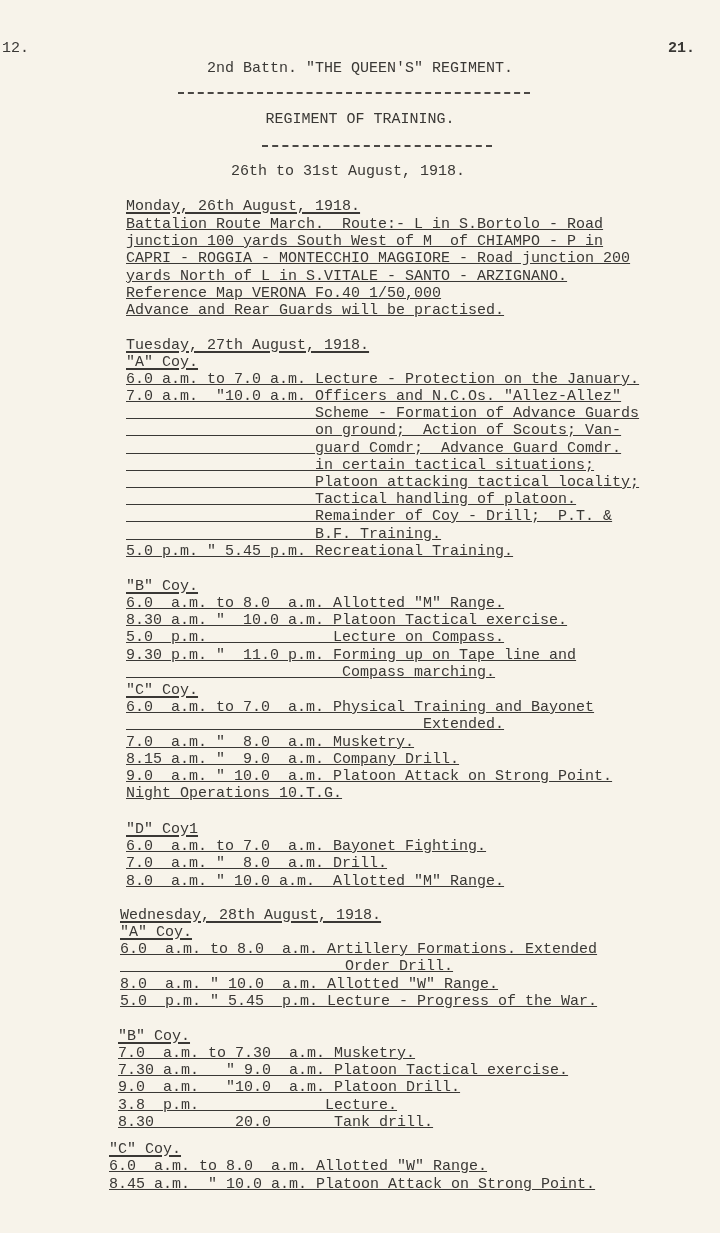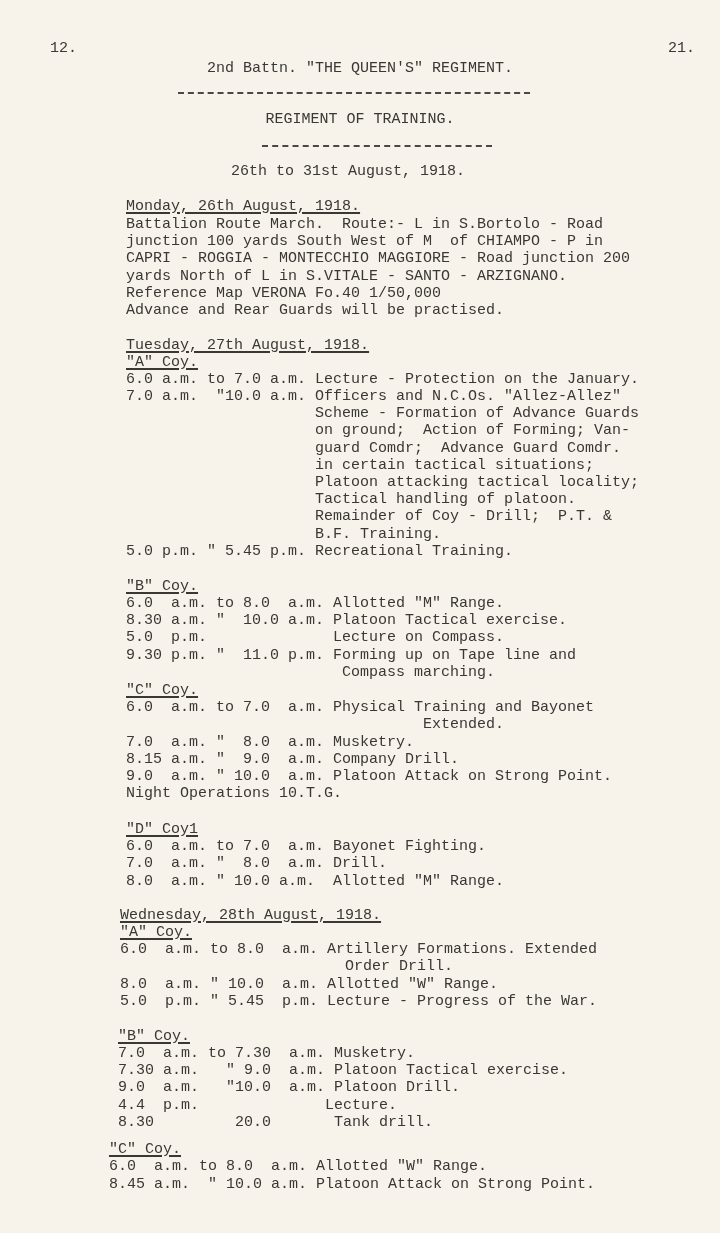--- a/index.html
+++ b/index.html
@@ -4,25 +4,25 @@
 <style>
   html, body { margin: 0; padding: 0; }
   body {
     width: 720px; height: 1233px; overflow: hidden;
     background: #f7f3ea;
     font-family: "Liberation Mono", "DejaVu Sans Mono", monospace;
     color: #3a3835;
     position: relative;
   }
   .page-num { position: absolute; top: 40px; font-size: 15px; }
-  .pn-left { left: 2px; margin-left: 48px; }
-  .pn-right { left: 668px; }
+  .pn-left { left: 2px; }
+  .pn-right { left: 668px; font-weight: bold; }
   .title { position: absolute; left: 0; width: 720px; text-align: center; font-size: 15px; }
   .rule { position: absolute; height: 0; border-top: 2px dashed #4a4744; }
-  .ln { position: absolute; left: 126px; font-size: 15px; white-space: pre; line-height: 17px; }
+  .ln { position: absolute; left: 126px; font-size: 15px; white-space: pre; line-height: 17px; text-decoration: underline; }
   .ul { text-decoration: underline; text-decoration-thickness: 1.5px; text-underline-offset: 2px; }
 </style>
 </head>
 <body>
 
 <div class="page-num pn-left">12.</div>
 <div class="page-num pn-right">21.</div>
 
 <div class="title" style="top:60px">2nd Battn. "THE QUEEN'S" REGIMENT.</div>
 <div class="rule" style="top:92px;left:178px;width:352px"></div>
@@ -36,21 +36,21 @@
 <div class="ln" style="top:250px">CAPRI - ROGGIA - MONTECCHIO MAGGIORE - Road junction 200</div>
 <div class="ln" style="top:268px">yards North of L in S.VITALE - SANTO - ARZIGNANO.</div>
 <div class="ln" style="top:285px">Reference Map VERONA Fo.40 1/50,000</div>
 <div class="ln" style="top:302px">Advance and Rear Guards will be practised.</div>
 
 <div class="ln ul" style="top:337px">Tuesday, 27th August, 1918.</div>
 <div class="ln ul" style="top:354px">"A" Coy.</div>
 <div class="ln" style="top:371px">6.0 a.m. to 7.0 a.m. Lecture - Protection on the January.</div>
 <div class="ln" style="top:388px">7.0 a.m.  "10.0 a.m. Officers and N.C.Os. "Allez-Allez"</div>
 <div class="ln" style="top:405px">                     Scheme - Formation of Advance Guards</div>
-<div class="ln" style="top:422px">                     on ground;  Action of Forming; Van-</div>
+<div class="ln" style="top:422px">                     on ground;  Action of Scouts; Van-</div>
 <div class="ln" style="top:440px">                     guard Comdr;  Advance Guard Comdr.</div>
 <div class="ln" style="top:457px">                     in certain tactical situations;</div>
 <div class="ln" style="top:474px">                     Platoon attacking tactical locality;</div>
 <div class="ln" style="top:491px">                     Tactical handling of platoon.</div>
 <div class="ln" style="top:508px">                     Remainder of Coy - Drill;  P.T. &amp;</div>
 <div class="ln" style="top:526px">                     B.F. Training.</div>
 <div class="ln" style="top:543px">5.0 p.m. " 5.45 p.m. Recreational Training.</div>
 
 <div class="ln ul" style="top:578px">"B" Coy.</div>
 <div class="ln" style="top:595px">6.0  a.m. to 8.0  a.m. Allotted "M" Range.</div>
@@ -76,18 +76,18 @@
 <div class="ln ul" style="top:924px;left:120px">"A" Coy.</div>
 <div class="ln" style="top:941px;left:120px">6.0  a.m. to 8.0  a.m. Artillery Formations. Extended</div>
 <div class="ln" style="top:958px;left:120px">                         Order Drill.</div>
 <div class="ln" style="top:976px;left:120px">8.0  a.m. " 10.0  a.m. Allotted "W" Range.</div>
 <div class="ln" style="top:993px;left:120px">5.0  p.m. " 5.45  p.m. Lecture - Progress of the War.</div>
 
 <div class="ln ul" style="top:1028px;left:118px">"B" Coy.</div>
 <div class="ln" style="top:1045px;left:118px">7.0  a.m. to 7.30  a.m. Musketry.</div>
 <div class="ln" style="top:1062px;left:118px">7.30 a.m.   " 9.0  a.m. Platoon Tactical exercise.</div>
 <div class="ln" style="top:1079px;left:118px">9.0  a.m.   "10.0  a.m. Platoon Drill.</div>
-<div class="ln" style="top:1097px;left:118px">4.4  p.m.              Lecture.</div>
+<div class="ln" style="top:1097px;left:118px">3.8  p.m.              Lecture.</div>
 <div class="ln" style="top:1114px;left:118px">8.30         20.0       Tank drill.</div>
 
 <div class="ln ul" style="top:1141px;left:109px">"C" Coy.</div>
 <div class="ln" style="top:1158px;left:109px">6.0  a.m. to 8.0  a.m. Allotted "W" Range.</div>
 <div class="ln" style="top:1176px;left:109px">8.45 a.m.  " 10.0 a.m. Platoon Attack on Strong Point.</div>
 
 </body></html>

